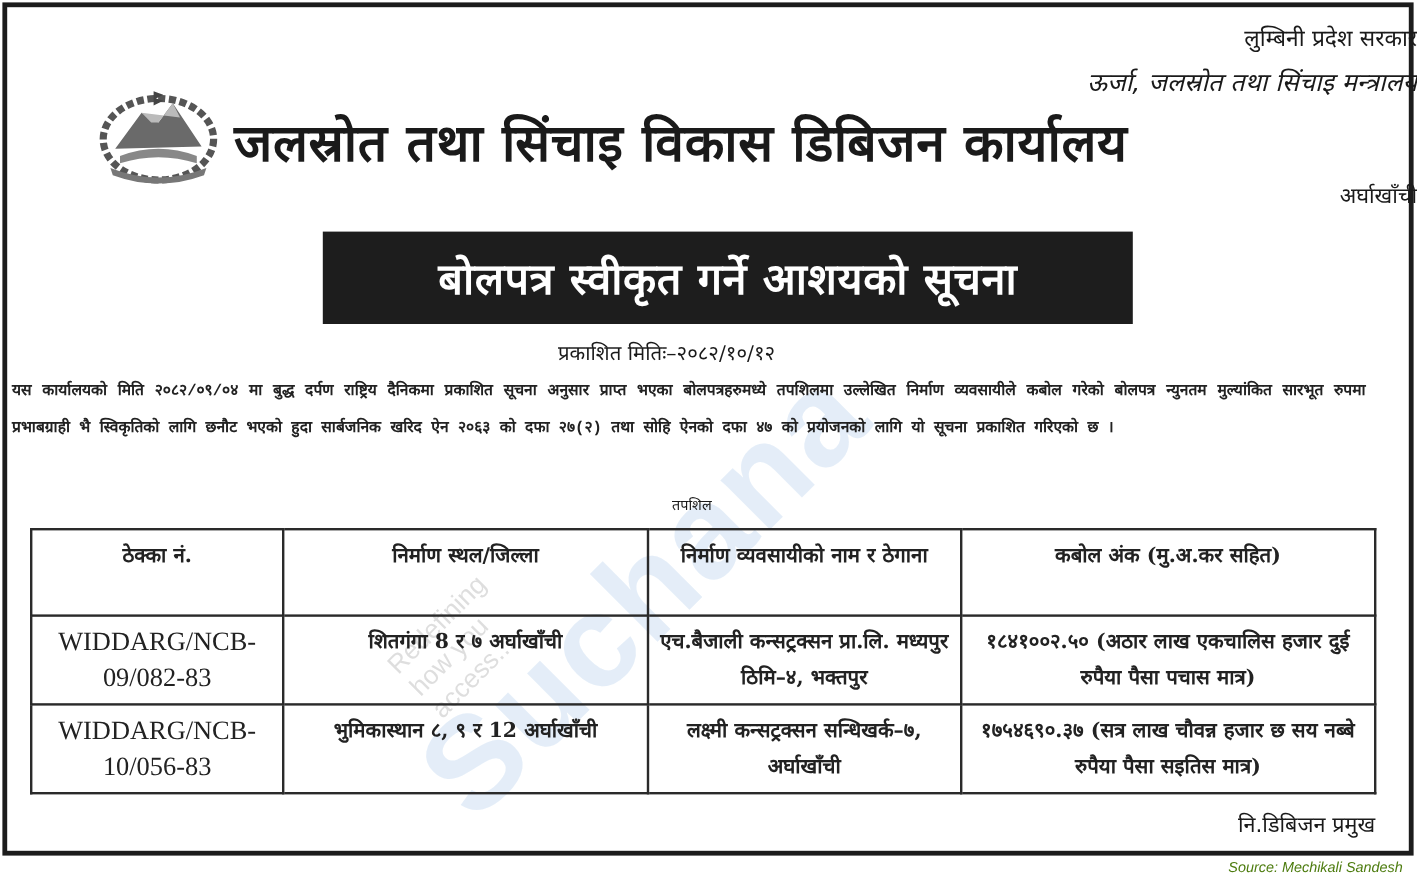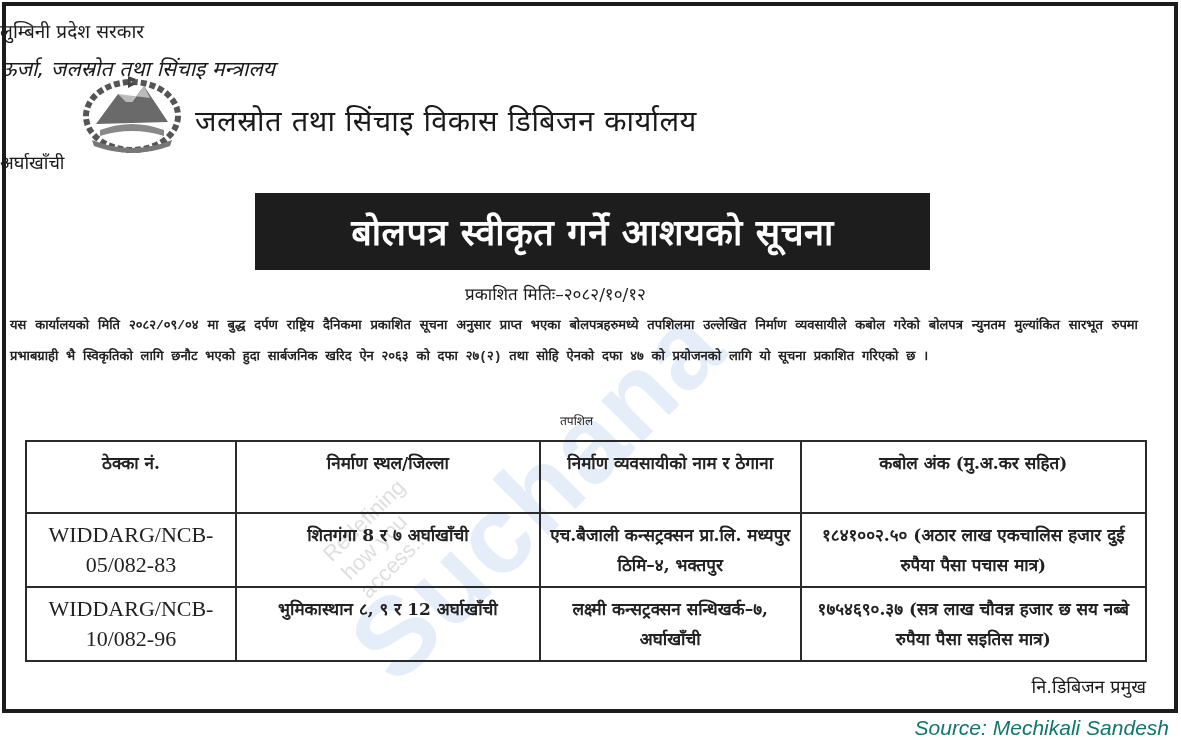--- a/index.html
+++ b/index.html
@@ -16,32 +16,32 @@
   }
   .wm-text {
     position:absolute; left:300px; top:430px; transform:rotate(-45deg);
     font-family:"Liberation Sans", sans-serif; font-weight:bold; font-size:110px;
     color:#cfe0f3; opacity:0.55; letter-spacing:2px;
   }
   .wm-sub {
     position:absolute; left:330px; top:500px; transform:rotate(-45deg);
     font-family:"Liberation Sans", sans-serif; font-size:22px; color:#c9c9c9; opacity:0.6;
   }
-  .center-line { position:absolute; left:0; width:100%; text-align:left; }
+  .center-line { position:absolute; left:0; width:100%; text-align:right; }
   .l1 { top:18px; font-size:19px; }
   .l2 { top:54px; font-size:21px;font-style:italic; }
   .title {
-    position:absolute; left:195px; top:100px; font-size:29px; font-weight:normal; letter-spacing:0.5px;
+    position:absolute; left:195px; top:88px; font-size:43px; font-weight:bold; letter-spacing:0.5px;
   }
   .l4 { top:150px; font-size:18px; }
   .emblem {
     position:absolute; left:78px; top:72px; width:108px; height:84px;
   }
   .banner {
-    position:absolute; left:255px; top:193px; width:675px; height:77px;
+    position:absolute; left:269px; top:193px; width:675px; height:77px;
     background:#1d1d1d; color:#ffffff; font-size:36px; font-weight:bold;
     display:flex; align-items:center; justify-content:center; letter-spacing:0.5px;
   }
   .pubdate { position:absolute; left:465px; top:282px; font-size:17px; font-family:"DejaVu Serif", serif; }
   .para {
     position:absolute; left:10px; top:310px; width:1128px; font-family:Liberation Mono, monospace;
     font-size:13px; line-height:31px; text-align:justify; font-weight:bold; color:#222;
   }
   .tapasil { position:absolute; left:560px; top:412px; font-size:12px; }
   table.bids {
@@ -51,21 +51,21 @@
   table.bids td, table.bids th {
     border:2.5px solid #2a2a2a; text-align:center; vertical-align:top; padding:6px 8px;
   }
   table.bids th { font-weight:bold; height:58px; line-height:30px; }
   table.bids td { height:60px; line-height:30px; }
   .c1 { width:195px; } .c2 { width:310px; } .c3 { width:262px; } .c4 { width:355px; }
   .contract-no { font-family:"Liberation Serif", serif; font-weight:normal; font-size:22px; line-height:28px; }
   .signature { position:absolute; right:35px; top:674px; font-size:18px;margin-left:42px; }
   .source {
     position:absolute; right:12px; top:716px; font-family:"Liberation Sans", sans-serif;
-    font-style:italic; font-size:21px; color:#0f766e;
+    font-style:italic; font-size:12px; color:#4d7c0f;
   }
 </style>
 </head>
 <body>
 
 <div class="frame"></div>
 
 <div class="watermark">
   <div class="wm-text">Suchana</div>
   <div class="wm-sub">Redefining how you access...</div>
@@ -97,27 +97,27 @@
 
 <table class="bids">
   <tbody>
       <tr>
     <th class="c1">ठेक्का नं.</th>
     <th class="c2">निर्माण स्थल/जिल्ला</th>
     <th class="c3">निर्माण व्यवसायीको नाम र ठेगाना</th>
     <th class="c4">कबोल अंक (मु.अ.कर सहित)</th>
   </tr>
   <tr>
-    <td class="contract-no">WIDDARG/NCB-05/082-83</td>
+    <td class="contract-no">WIDDARG/NCB-09/082-83</td>
     <td>शितगंगा 8 र ७ अर्घाखाँची</td>
     <td>एच.बैजाली कन्सट्रक्सन प्रा.लि. मध्यपुर ठिमि–४, भक्तपुर</td>
     <td>१८४१००२.५० (अठार लाख एकचालिस हजार दुई रुपैया पैसा पचास मात्र)</td>
   </tr>
   <tr>
-    <td class="contract-no">WIDDARG/NCB-10/082-96</td>
+    <td class="contract-no">WIDDARG/NCB-10/056-83</td>
     <td>भुमिकास्थान ८, ९ र 12 अर्घाखाँची</td>
     <td>लक्ष्मी कन्सट्रक्सन सन्धिखर्क–७, अर्घाखाँची</td>
     <td>१७५४६९०.३७ (सत्र लाख चौवन्न हजार छ सय नब्बे रुपैया पैसा सइतिस मात्र)</td>
   </tr>
 </tbody>
   </table>
 
 <div class="signature">नि.डिबिजन प्रमुख</div>
 <div class="source">Source: Mechikali Sandesh</div>
 

